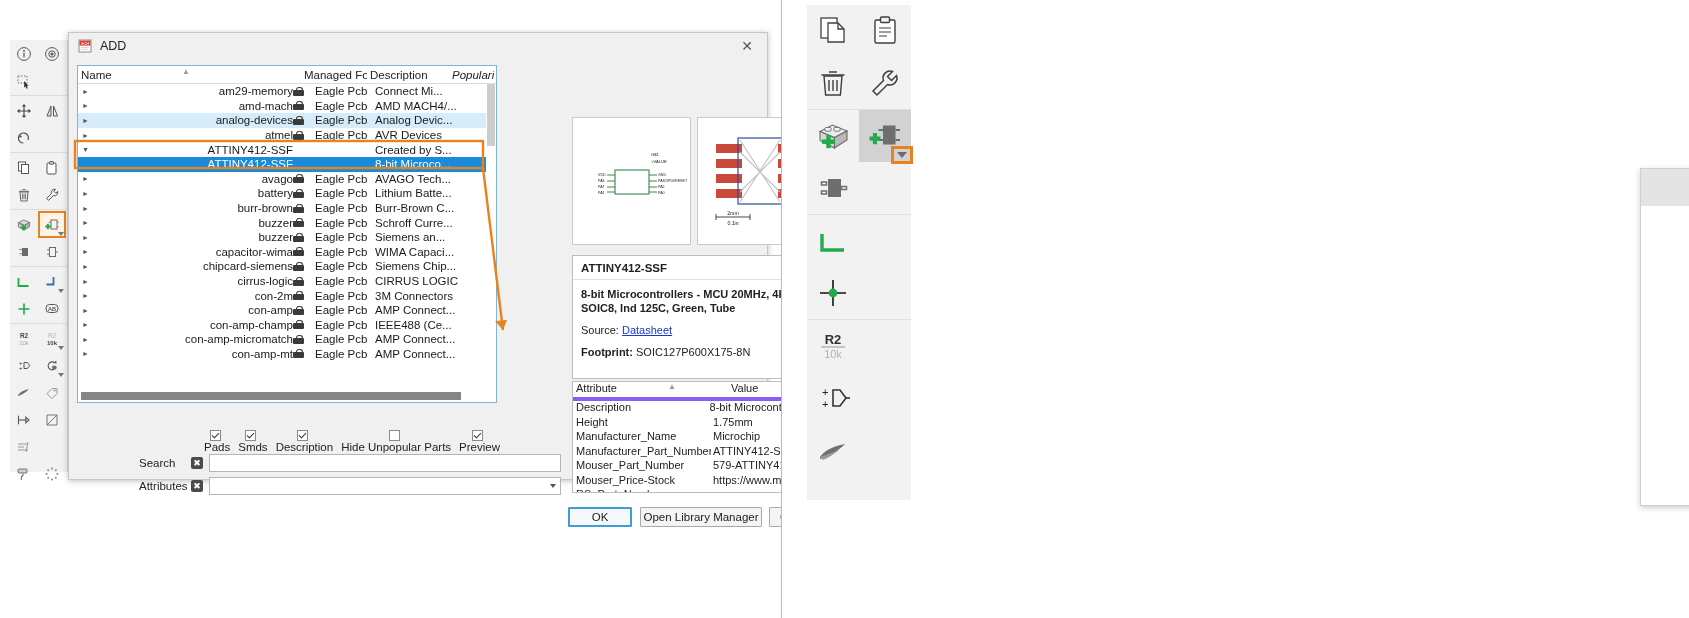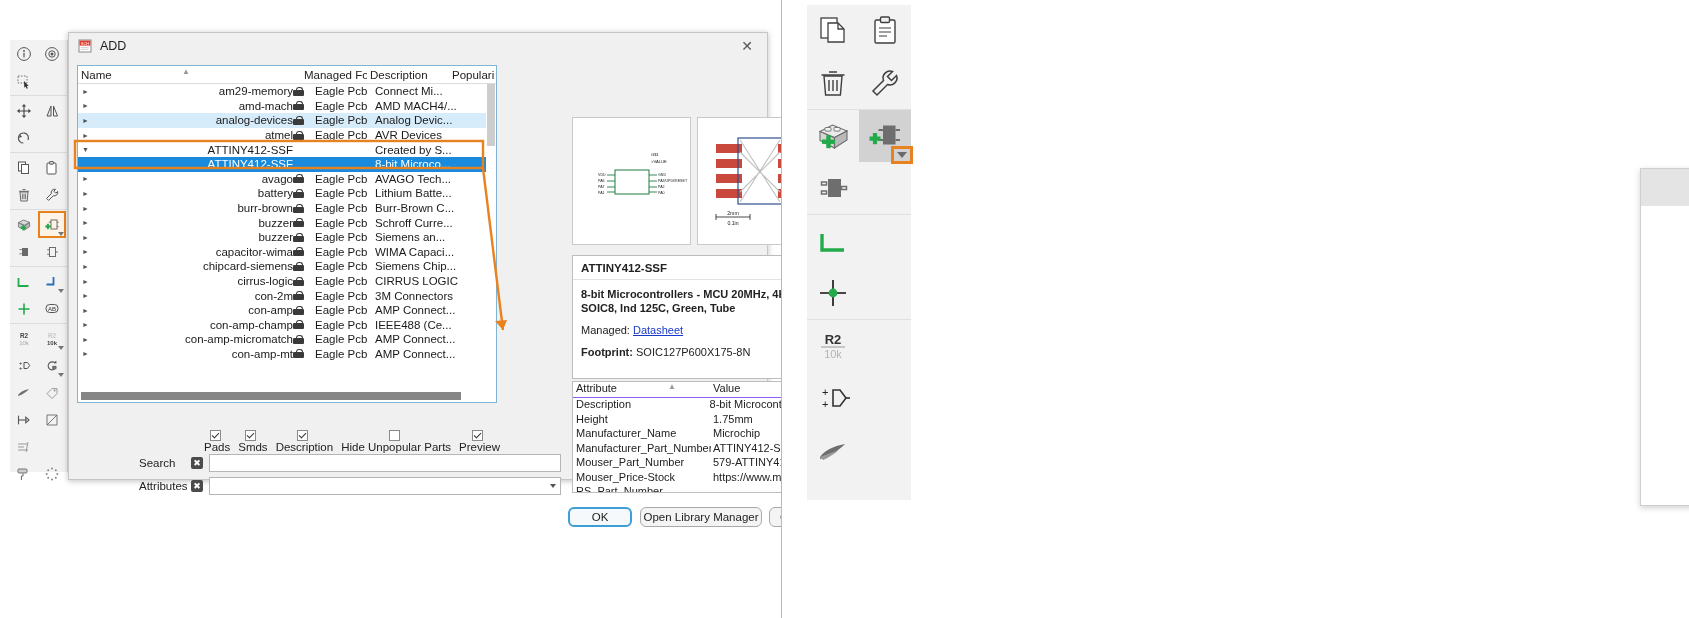--- a/index.html
+++ b/index.html
@@ -57,21 +57,21 @@
   }
   .tree-head{
     height:17px;display:flex;align-items:center;background:#fff;
     border-bottom:1px solid #dcdcdc;font-size:11.5px;color:#222;position:relative;
   }
   .th{box-sizing:border-box;padding-left:3px;overflow:hidden;white-space:nowrap;}
   .th.name{width:215px;}
   .th.lock{width:8px;}
   .th.mf{width:66px;}
   .th.desc{width:82px;}
-  .th.pop{width:auto;}
+  .th.pop{width:auto;font-style:italic;}
   .th-sortmark{position:absolute;left:104px;top:1px;font-size:8px;color:#9a9a9a;}
   .tree-rows{position:absolute;left:0;top:18px;right:10px;bottom:12px;overflow:hidden;}
   .trow{
     height:14.6px;display:flex;align-items:center;font-size:11.5px;color:#1a1a1a;
     white-space:nowrap;
   }
   .trow.alt{background:#d7ecfa;}
   .trow.sel{background:#1a8bdc;color:#fff;}
   .trow .arrow{width:15px;text-align:center;color:#555;font-size:7px;flex:none;}
   .trow.sel .arrow{color:#fff;}
@@ -102,21 +102,21 @@
   .desc-body .b{font-weight:bold;}
   .desc-link{color:#1a39c9;text-decoration:underline;}
   .desc-scroll{position:absolute;right:0;top:0;width:10px;bottom:0;background:#f4f4f4;border-left:1px solid #e0e0e0;}
   .desc-scroll .thumb{position:absolute;left:1px;top:0;width:8px;height:44px;background:#cdcdcd;}
 
   
   #attr-pane{
     position:absolute;left:503px;top:322px;width:250px;height:112px;
     background:#fff;border:1px solid #bdbdbd;box-sizing:border-box;overflow:hidden;
   }
-  .attr-head{height:15px;display:flex;font-size:11px;border-bottom:1px solid #8b5cf6;position:relative;}
+  .attr-head{height:15px;display:flex;font-size:11px;border-bottom:4px solid #8b5cf6;position:relative;gap:18px;}
   .attr-head .c1{width:138px;padding-left:3px;box-sizing:border-box;}
   .attr-head .c2{padding-left:2px;}
   .attr-head .mark{position:absolute;left:95px;top:0;font-size:8px;color:#9a9a9a;}
   .arow{height:14.5px;display:flex;font-size:11px;white-space:nowrap;}
   .arow .c1{width:138px;padding-left:3px;box-sizing:border-box;overflow:hidden;}
   .arow .c2{padding-left:2px;overflow:hidden;}
 
   
   #cbrow{position:absolute;left:135px;top:375px;width:368px;height:15px;display:flex;align-items:center;font-size:11.5px;}
   .cb{display:flex;align-items:center;margin-right:8px;flex-direction:column;}
@@ -133,21 +133,21 @@
     display:flex;align-items:center;justify-content:center;margin-right:6px;line-height:1;}
   .sfield{width:352px;height:18px;background:#fff;border:1px solid #b5b5b5;box-sizing:border-box;
     display:flex;align-items:center;}
   .sfield .arr{margin-left:auto;margin-right:4px;width:0;height:0;
     border-left:3.5px solid transparent;border-right:3.5px solid transparent;border-top:4.5px solid #555;}
 
   
   .btn{
     position:absolute;height:20px;border:1px solid #a9a9a9;background:#f4f4f4;
     display:flex;align-items:center;justify-content:center;font-size:11.5px;color:#222;
-    box-sizing:border-box;border-radius:6px;
+    box-sizing:border-box;border-radius:1px;
   }
   .btn.primary{border:2px solid #3e9fd6;background:#f6f9fb;}
   #btn-ok{left:499px;top:448px;width:64px;}
   #btn-olm{left:571px;top:448px;width:122px;}
   #btn-cancel{left:700px;top:448px;width:58px;}
 
   
   #connector{position:absolute;left:0;top:0;width:781px;height:618px;pointer-events:none;}
 
   
@@ -686,21 +686,21 @@
           <text x="35" y="97" font-size="5.2" text-anchor="middle" fill="#1a1a1a" font-family="Liberation Sans">2mm</text>
           <text x="35" y="107" font-size="5.2" text-anchor="middle" fill="#1a1a1a" font-family="Liberation Sans">0.1in</text>
         </svg>
       </div>
 
       <div id="desc-pane">
         <div class="desc-title">ATTINY412-SSF</div>
         <div class="desc-body">
           <div class="b">8-bit Microcontrollers - MCU 20MHz, 4KB, SOIC8, Ind 125C, Green, Tube</div>
           <div style="margin-top:8px;">
-            <span>Managed:</span>
+            <span>Source:</span>
             <span class="desc-link">Datasheet</span>
           </div>
           <div style="margin-top:8px;">
             <span class="b">Footprint:</span>
             <span>SOIC127P600X175-8N</span>
           </div>
         </div>
         <div class="desc-scroll">
           <div class="thumb"></div>
         </div>

